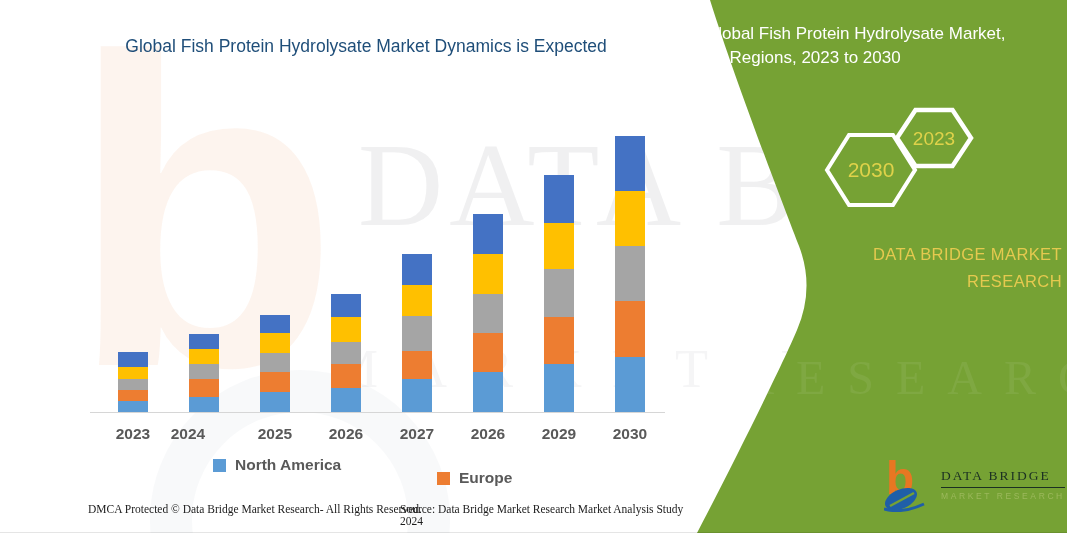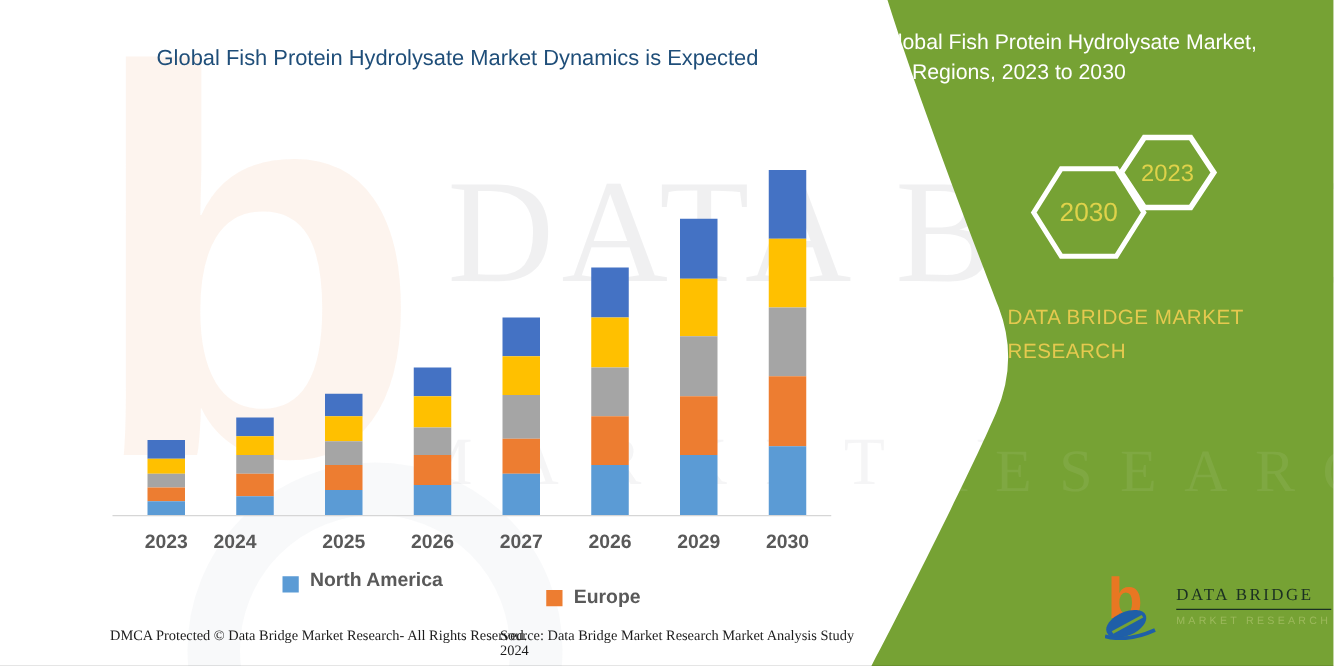--- a/index.html
+++ b/index.html
@@ -12,36 +12,36 @@
   .wm-arc { left:150px; top:370px; width:300px; height:300px; border-radius:50%; border:42px solid rgba(120,130,150,0.05); }
   .wm-t1 { left:358px; top:118px; font-size:118px; font-family:"Liberation Serif",serif; color:rgba(105,108,120,0.10); letter-spacing:6px; }
   .wm-t2 { left:330px; top:338px; font-size:54px; font-family:"Liberation Serif",serif; color:rgba(105,108,120,0.065); letter-spacing:30px; }
   .wm-green { left:742px; top:350px; font-size:48px; font-family:"Liberation Serif",serif; color:rgba(255,255,255,0.07); letter-spacing:22px; z-index:3; }
 
   
   .green-shape { position:absolute; left:0; top:0; z-index:2; }
   .panel { position:absolute; z-index:4; }
   .panel-title { right:10px; top:22px; width:352px; text-align:left; color:#ffffff; font-size:17px; line-height:1.42; }
   .hexes { left:818px; top:100px; }
-  .brand-text { left:806px; top:241px; width:256px; text-align:left; color:#E5C94F; font-size:16.5px; line-height:1.65; letter-spacing:0.4px; }
+  .brand-text { left:806px; top:241px; width:256px; text-align:right; color:#E5C94F; font-size:16.5px; line-height:1.65; letter-spacing:0.4px; }
   .logo-box { left:884px; top:456px; display:flex; align-items:center; gap:9px; }
   .logo-names { display:flex; flex-direction:column; }
   .logo-name { font-family:"Liberation Serif",serif; font-size:13.5px; letter-spacing:2px; color:#1B3022; border-bottom:1px solid #1B3022; padding-bottom:3px; }
   .logo-subname { font-size:8.5px; letter-spacing:2.6px; color:#9CB95C; margin-top:3px; }
 
   
   .title { position:absolute; left:88px; top:34px; width:556px; text-align:center; color:#1F4E79; font-size:17.5px; line-height:1.45; z-index:4; }
   .plot { position:absolute; left:90px; top:120px; width:575px; height:293px; z-index:3; }
   .axis-line { position:absolute; left:0; bottom:0; width:575px; height:1px; background:#D6D6D6; }
   .bar { position:absolute; bottom:1px; width:30px; display:flex; flex-direction:column-reverse; }
   .xlabels { position:absolute; left:90px; top:425px; width:575px; height:22px; z-index:3; }
   .xlab { position:absolute; top:0; width:60px; text-align:center; font-size:15.5px; font-weight:bold; color:#595959; }
   .legend { position:absolute; left:0; top:456px; width:700px; height:22px; z-index:3; }
   .li { position:absolute; display:flex; align-items:center; gap:9px; }
-  .li:nth-child(1) { left:226px;align-items:flex-end; }
+  .li:nth-child(1) { left:213px; }
   .li:nth-child(2) { left:437px;margin-top:13px; }
   .li-sq { width:13px; height:13px; }
   .li-label { font-size:15.5px; font-weight:bold; color:#595959; }
 
   
   .footer { position:absolute; left:0; top:503px; width:700px; z-index:3; font-family:"Liberation Serif",serif; font-size:11.5px; color:#1c1c1c; }
   .footer .f-left { position:absolute; left:88px; top:0; }
   .footer .f-src { position:absolute; left:400px; top:0; }
   .bottom-line { position:absolute; left:0; bottom:0; width:1067px; height:1px; background:rgba(0,0,0,0.10); z-index:5; }
 </style>

